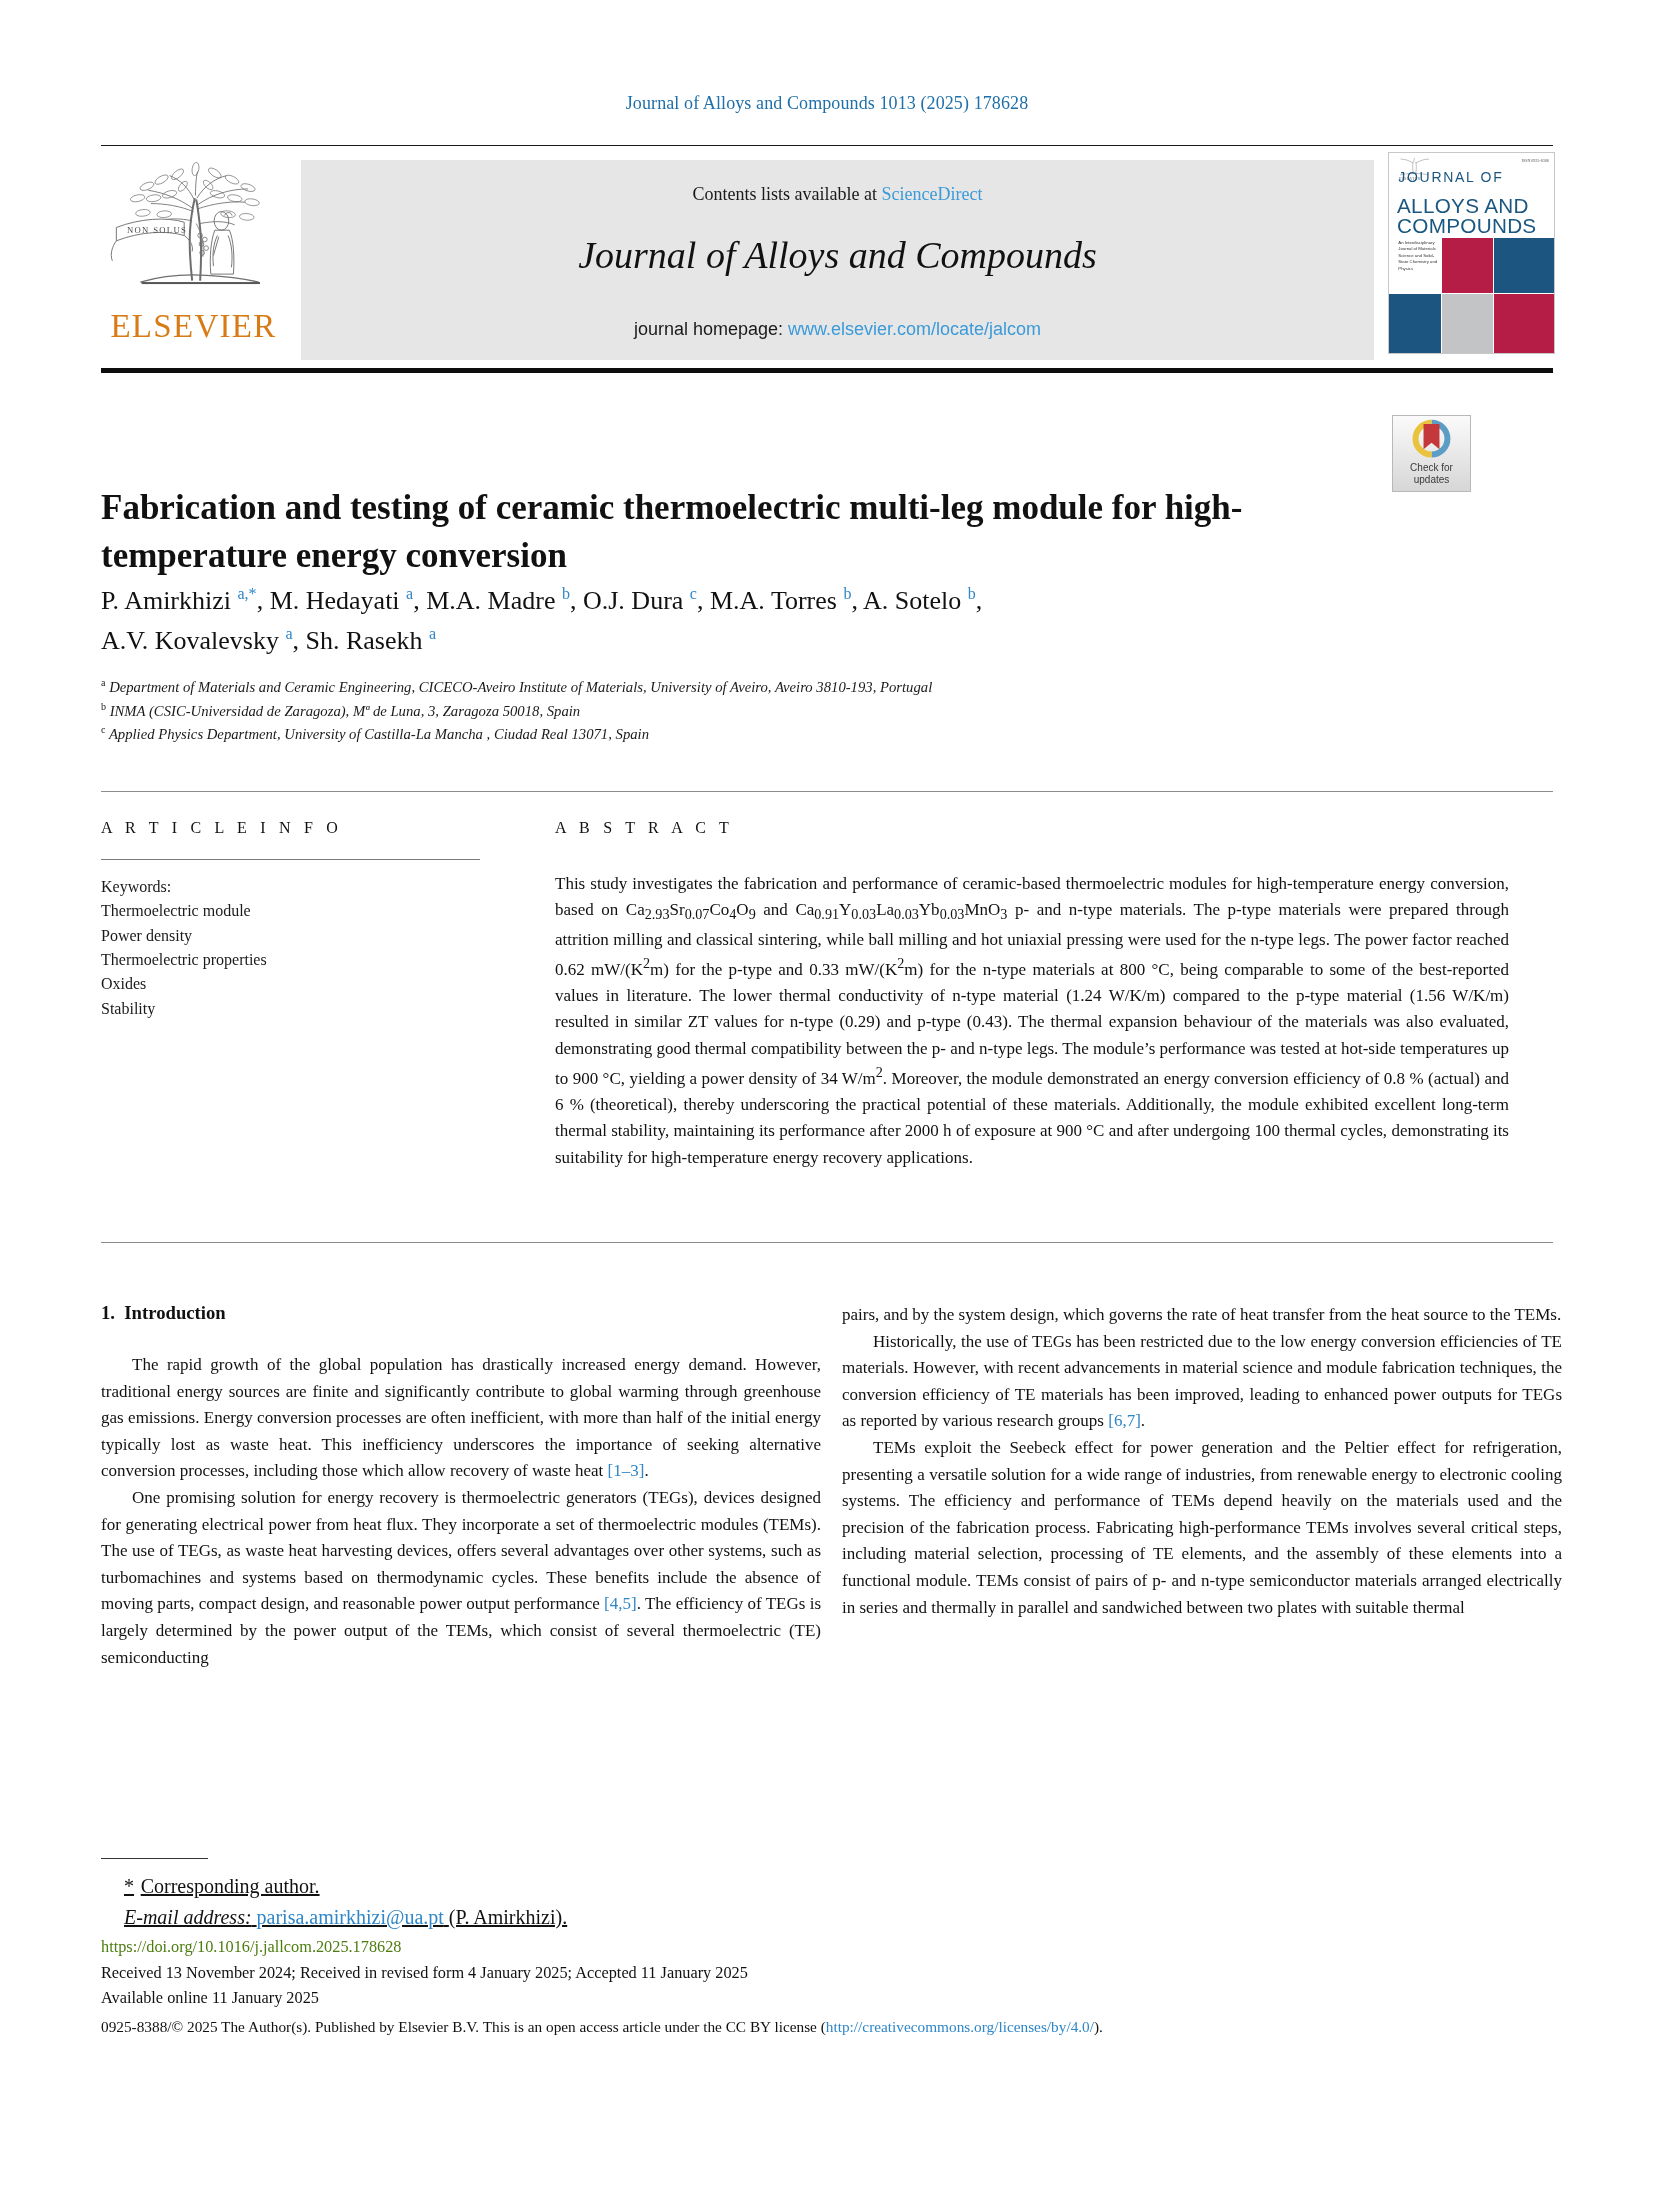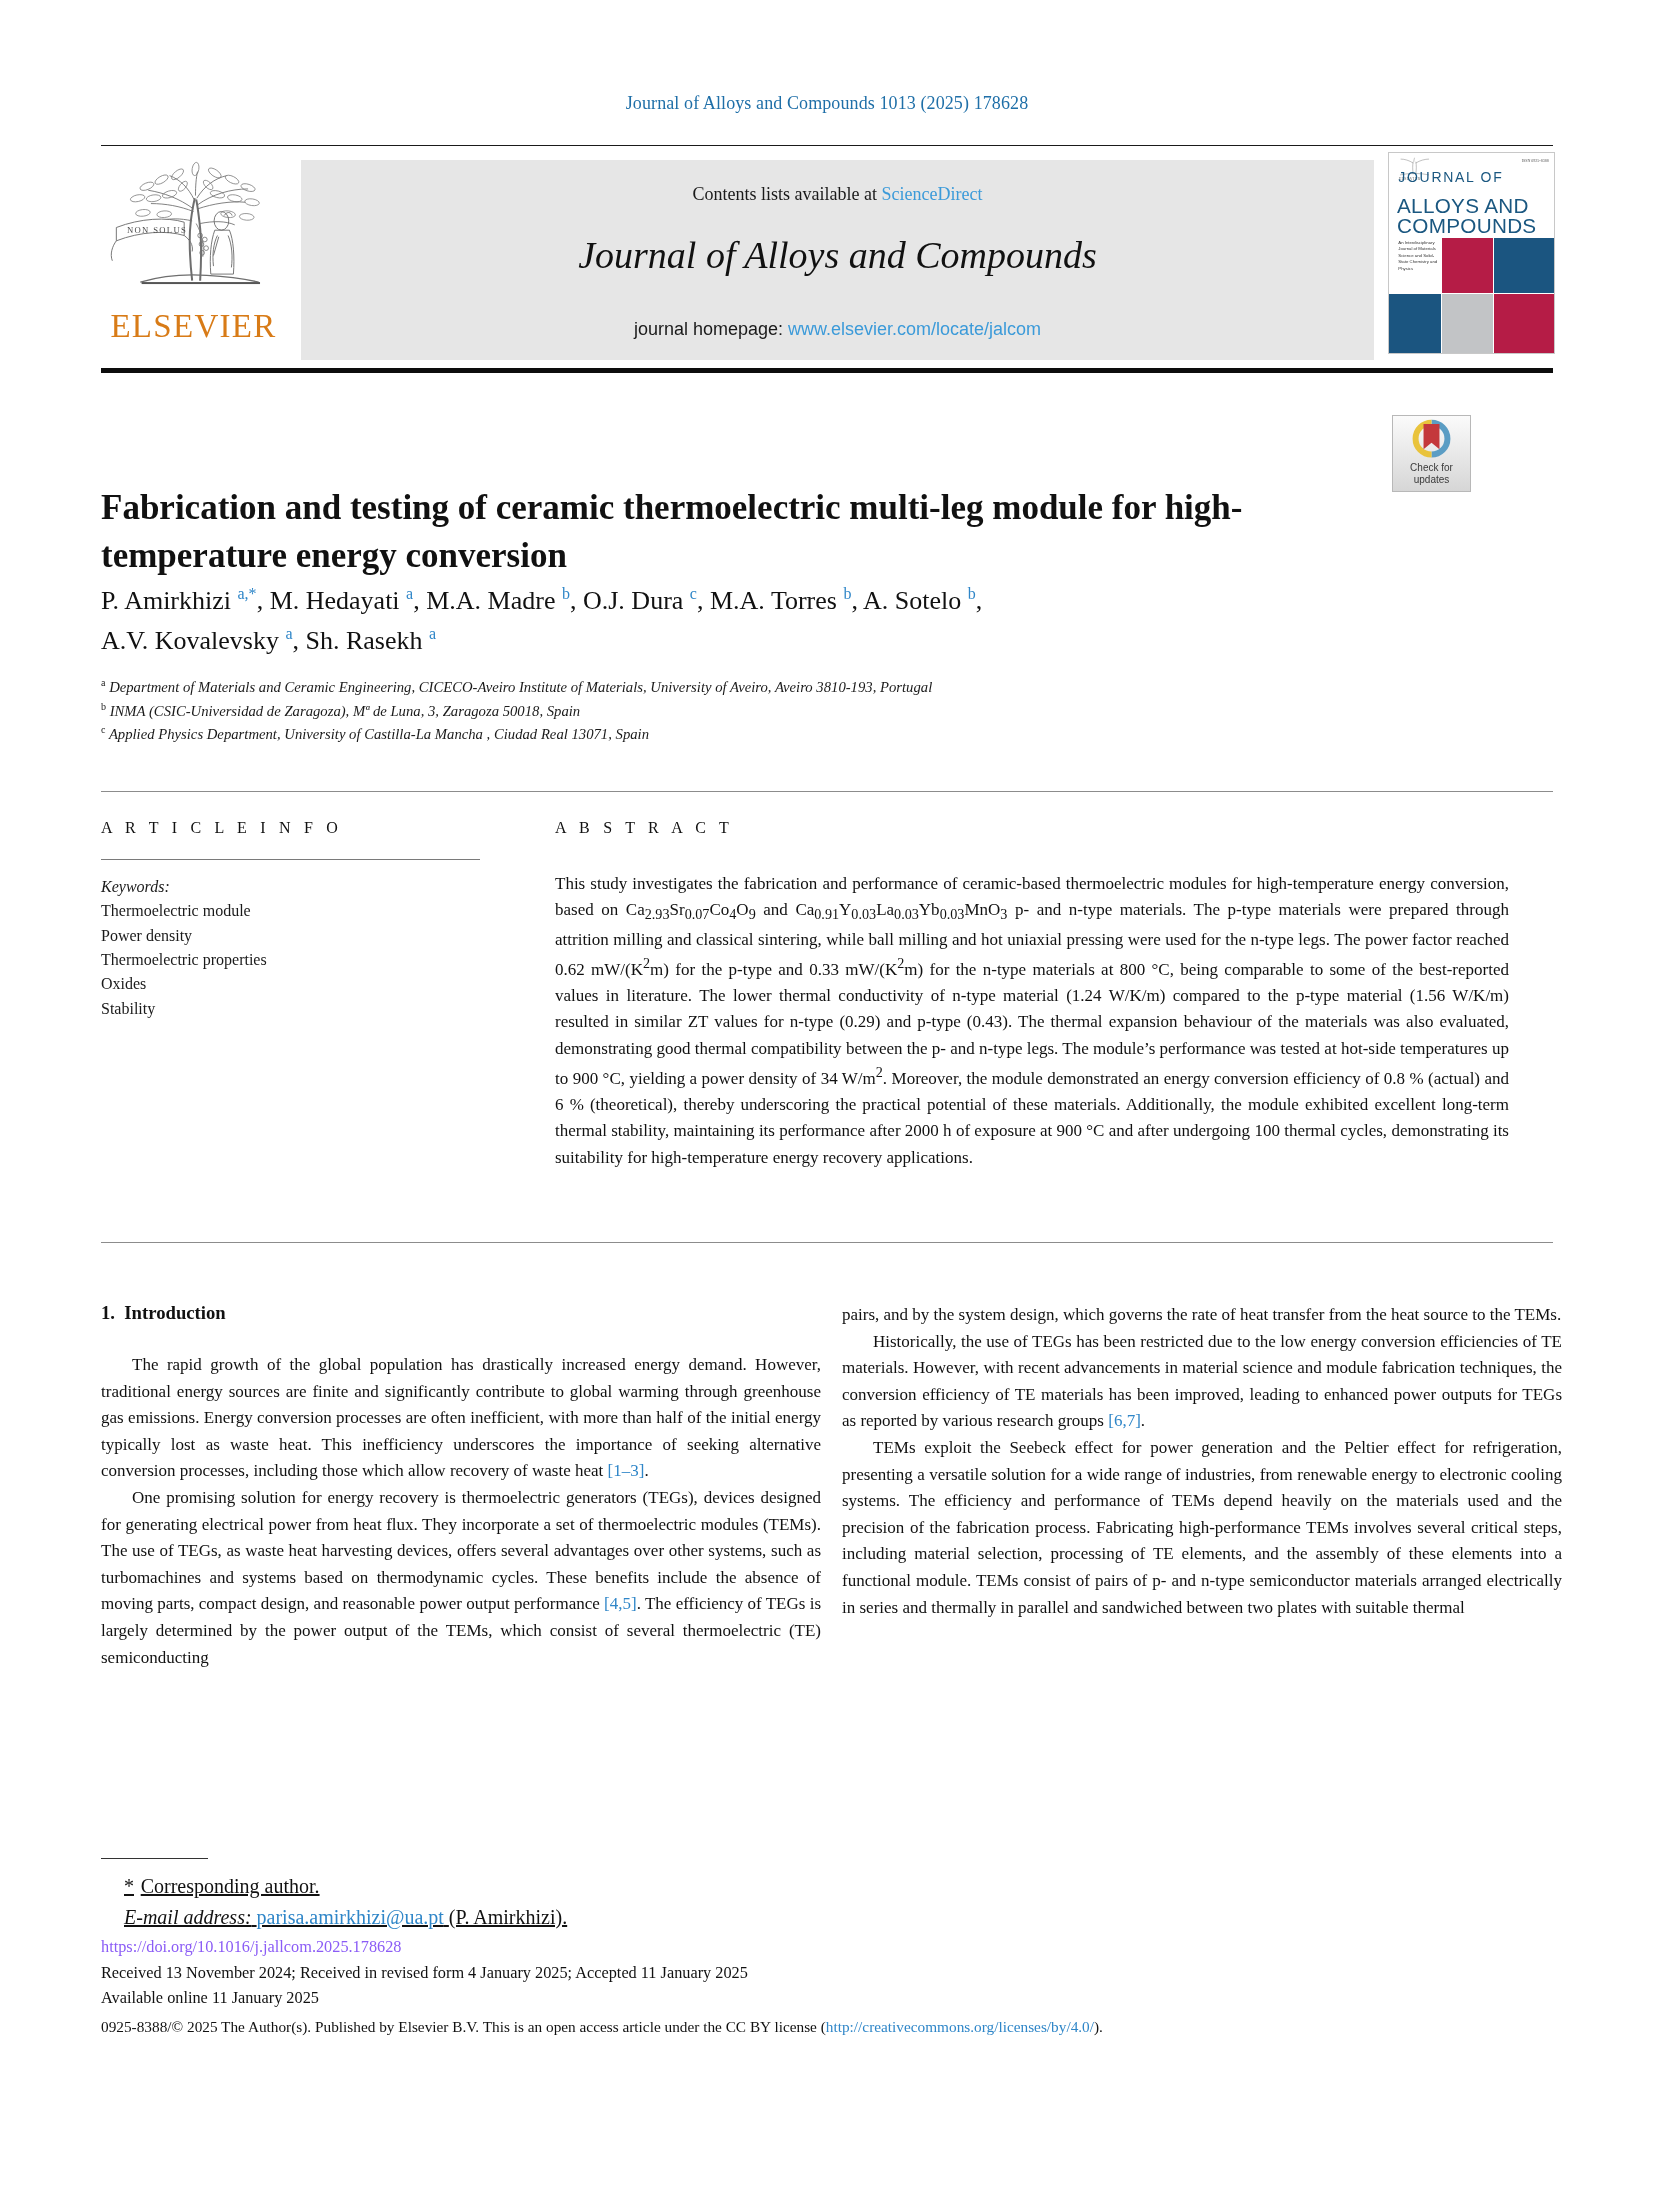--- a/index.html
+++ b/index.html
@@ -112,21 +112,21 @@
   
   .ai-head {
     position:absolute; left:101px; top:819px;
     font-size:16px; letter-spacing:4.7px; color:#111;
   }
   .ai-rule { position:absolute; left:101px; top:859px; width:379px; height:0.7px; background:#7a7a7a; }
   .keywords {
     position:absolute; left:101px; top:875px; width:400px;
     font-size:16px; line-height:1.52; color:#1a1a1a;
   }
-  .kw-label { font-style:italic; }
+  .kw-label { }
 
   
   .ab-head {
     position:absolute; left:555px; top:819px;
     font-size:16px; letter-spacing:4.7px; color:#111;
   }
   .abstract {
     position:absolute; left:555px; top:871px; width:954px;
     font-size:17px; line-height:1.55; text-align:justify; color:#111;
     hyphens:auto;
@@ -156,21 +156,21 @@
   }
   .footnote .star { margin-right:6.7px; }
   .footnote .em { font-style:italic; }
   .fn-indent { padding-left:23px; }
 
   
   .meta {
     position:absolute; left:101px; top:1934px; width:1467px;
     font-size:16.3px; line-height:1.58; color:#111;
   }
-  .meta .doi { color:#8b5cf6; }
+  .meta .doi { color:#4d7c0f; }
   .meta .copyline { font-size:15.3px; margin-top:3.3px; }
 </style>
 </head>
 <body>
 
 <div class="page">
 
   <div class="runhead">Journal of Alloys and Compounds 1013 (2025) 178628</div>
 
   <div class="hdr-rule-top"></div>

